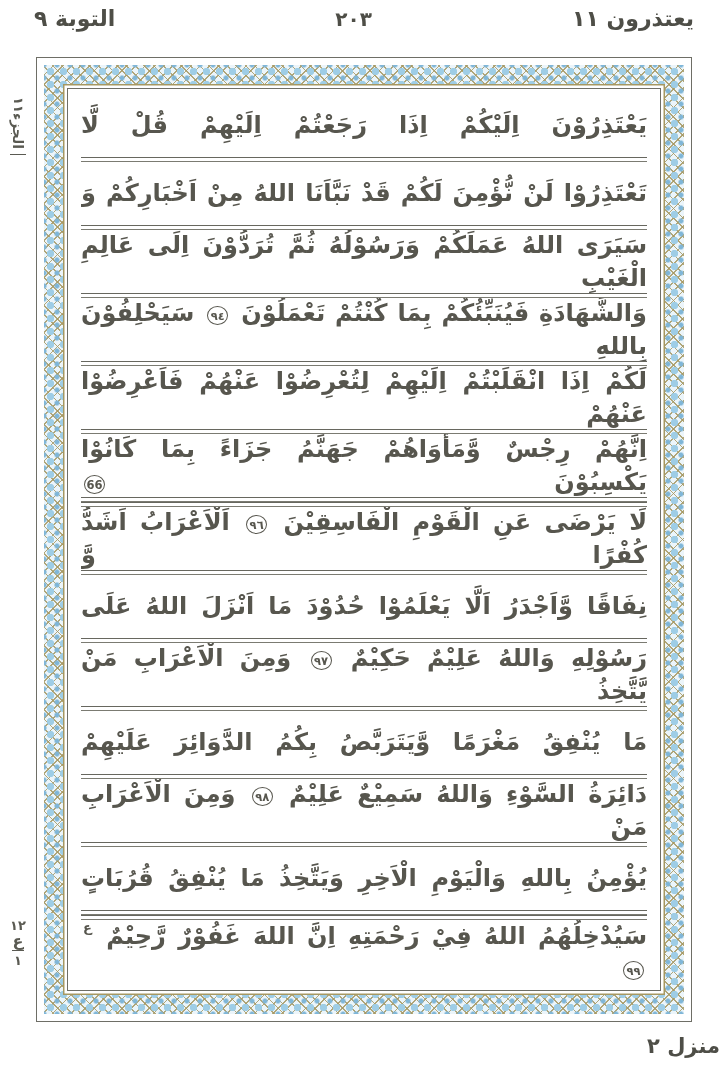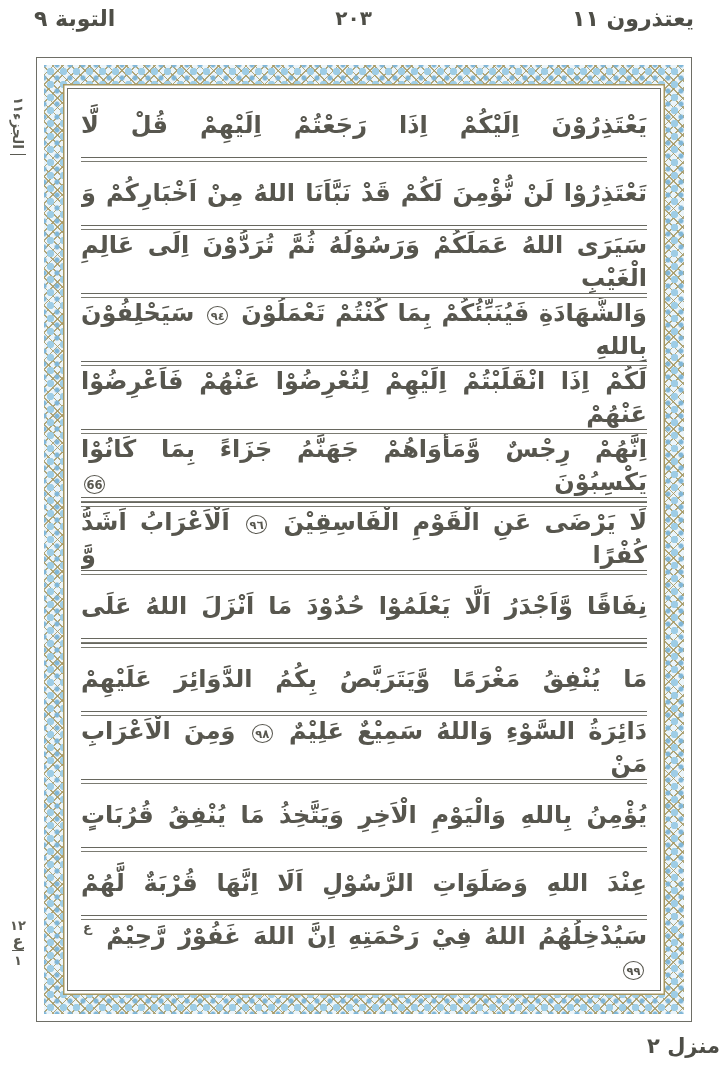--- a/index.html
+++ b/index.html
@@ -3,21 +3,21 @@
 <meta charset="utf-8">
 <style>
   html,body{margin:0;padding:0;}
   body{
     width:720px;height:1080px;position:relative;background:#ffffff;
     font-family:"DejaVu Sans",sans-serif;color:#55544c;overflow:hidden;
   }
   
   .header{
     position:absolute;top:6px;left:34px;width:660px;
-    display:flex;justify-content:space-between;align-items:flex-start;
+    display:flex;justify-content:space-between;align-items:center;
     font-weight:bold;color:#4e4e47;
   }
   .hdr-side{font-size:22px;}
   .hdr-num{font-size:20px;letter-spacing:2px;transform:translateX(10px);}
   
   #frame{
     position:absolute;left:36px;top:57px;width:656px;height:965px;
     box-sizing:border-box;border:1.5px solid #6e6e66;padding:7px;background:#fff;
   }
   #band{
@@ -128,36 +128,36 @@
         <div class="sep"></div>
         <div class="sep"></div>
         <div class="line">
           <div class="linetext"><span>لَا يَرْضَى عَنِ الْقَوْمِ الْفَاسِقِيْنَ</span> <span class="vm">٩٦</span> <span>اَلْاَعْرَابُ اَشَدُّ كُفْرًا وَّ</span> </div>
         </div>
         <div class="sep"></div>
         <div class="line">
           <div class="linetext"><span>نِفَاقًا وَّاَجْدَرُ اَلَّا يَعْلَمُوْا حُدُوْدَ مَا اَنْزَلَ اللهُ عَلَى</span> </div>
         </div>
         <div class="sep"></div>
+        <div class="line">
+          <div class="linetext"><span>رَسُوْلِهِ وَاللهُ عَلِيْمٌ حَكِيْمٌ</span> <span class="vm">٩٧</span> <span>وَمِنَ الْاَعْرَابِ مَنْ يَّتَّخِذُ</span> </div>
+        </div>
         <div class="sep"></div>
         <div class="line">
           <div class="linetext"><span>مَا يُنْفِقُ مَغْرَمًا وَّيَتَرَبَّصُ بِكُمُ الدَّوَائِرَ عَلَيْهِمْ</span> </div>
         </div>
         <div class="sep"></div>
         <div class="line">
           <div class="linetext"><span>دَائِرَةُ السَّوْءِ وَاللهُ سَمِيْعٌ عَلِيْمٌ</span> <span class="vm">٩٨</span> <span>وَمِنَ الْاَعْرَابِ مَنْ</span> </div>
         </div>
         <div class="sep"></div>
         <div class="line">
           <div class="linetext"><span>يُؤْمِنُ بِاللهِ وَالْيَوْمِ الْاَخِرِ وَيَتَّخِذُ مَا يُنْفِقُ قُرُبَاتٍ</span> </div>
         </div>
         <div class="sep"></div>
-        <div class="line">
-          <div class="linetext"><span>عِنْدَ اللهِ وَصَلَوَاتِ الرَّسُوْلِ اَلَا اِنَّهَا قُرْبَةٌ لَّهُمْ</span> </div>
-        </div>
         <div class="sep"></div>
         <div class="line">
           <div class="linetext"><span>سَيُدْخِلُهُمُ اللهُ فِيْ رَحْمَتِهِ اِنَّ اللهَ غَفُوْرٌ رَّحِيْمٌ</span> <span class="rk">ع</span> <span class="vm">٩٩</span> </div>
         </div>
       </div>
   </div>
 </div>
 
 <div class="footer">منزل ٢</div>
 

